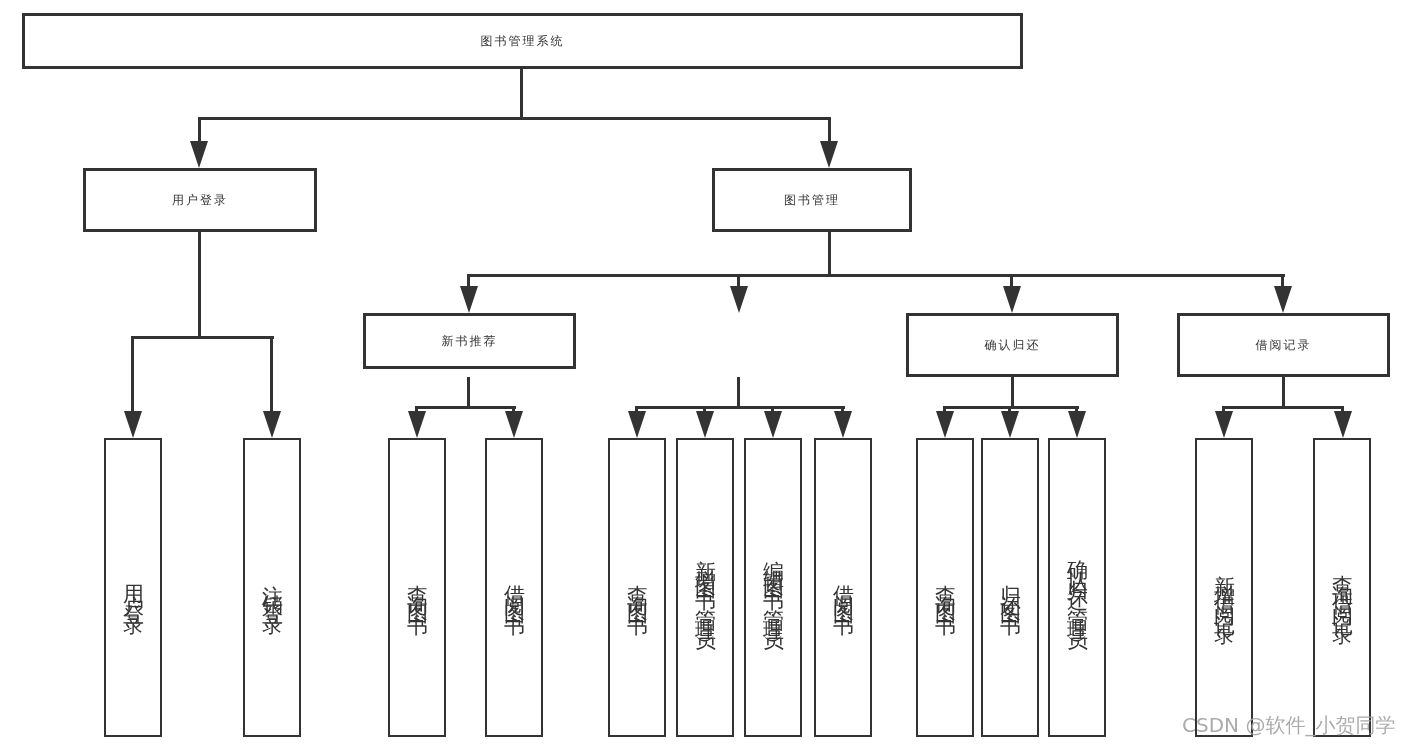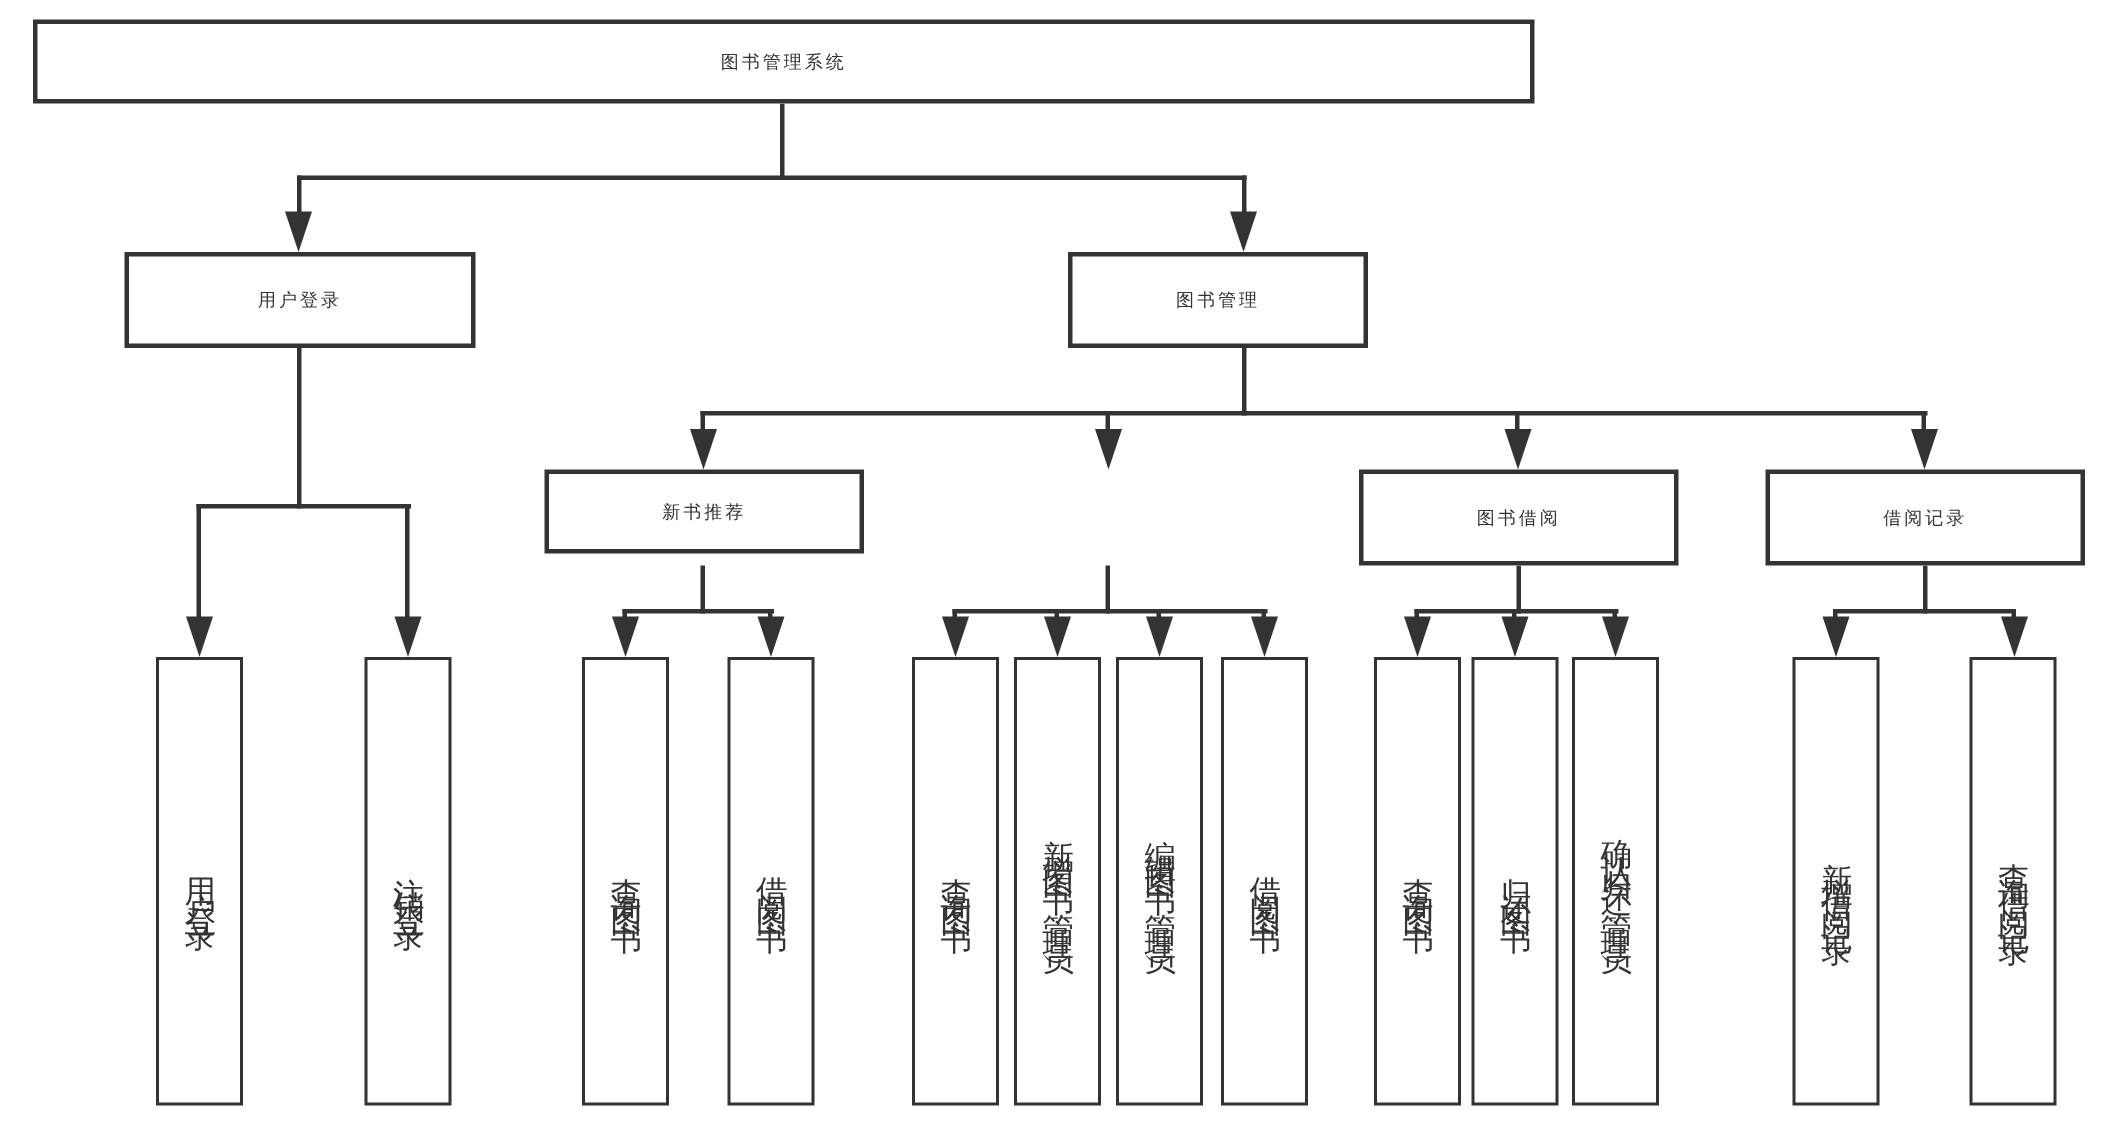--- a/index.html
+++ b/index.html
@@ -84,21 +84,21 @@
     <span class="hlabel">用户登录</span>
   </div>
   <div class="node" style="left:712px; top:168px; width:200px; height:64px;">
     <span class="hlabel">图书管理</span>
   </div>
 
   <div class="node" style="left:363px; top:313px; width:213px; height:56px;">
     <span class="hlabel">新书推荐</span>
   </div>
   <div class="node" style="left:906px; top:313px; width:213px; height:64px;">
-    <span class="hlabel">图书借阅</span>
+    <span class="hlabel">确认归还</span>
   </div>
   <div class="node" style="left:1177px; top:313px; width:213px; height:64px;">
     <span class="hlabel">借阅记录</span>
   </div>
 
   <div class="node leaf" style="left:104px; top:438px; width:58px; height:299px;">
     <span class="vlabel">用户登录</span>
   </div>
   <div class="node leaf" style="left:243px; top:438px; width:58px; height:299px;">
     <span class="vlabel">注销登录</span>
@@ -189,14 +189,15 @@
   <div class="line" style="left:1075px; top:406px; width:3px; height:8px;"></div>
   <div class="arrow" style="left:1068px; top:411px;"></div>
 
   <div class="line" style="left:1282px; top:377px; width:3px; height:32px;"></div>
   <div class="line" style="left:1222px; top:406px; width:122px; height:3px;"></div>
   <div class="line" style="left:1222px; top:406px; width:3px; height:8px;"></div>
   <div class="arrow" style="left:1215px; top:411px;"></div>
   <div class="line" style="left:1341px; top:406px; width:3px; height:8px;"></div>
   <div class="arrow" style="left:1334px; top:411px;"></div>
 
+  <div class="watermark">CSDN @软件_小贺同学</div>
 
 </div>
 
 </body></html>

